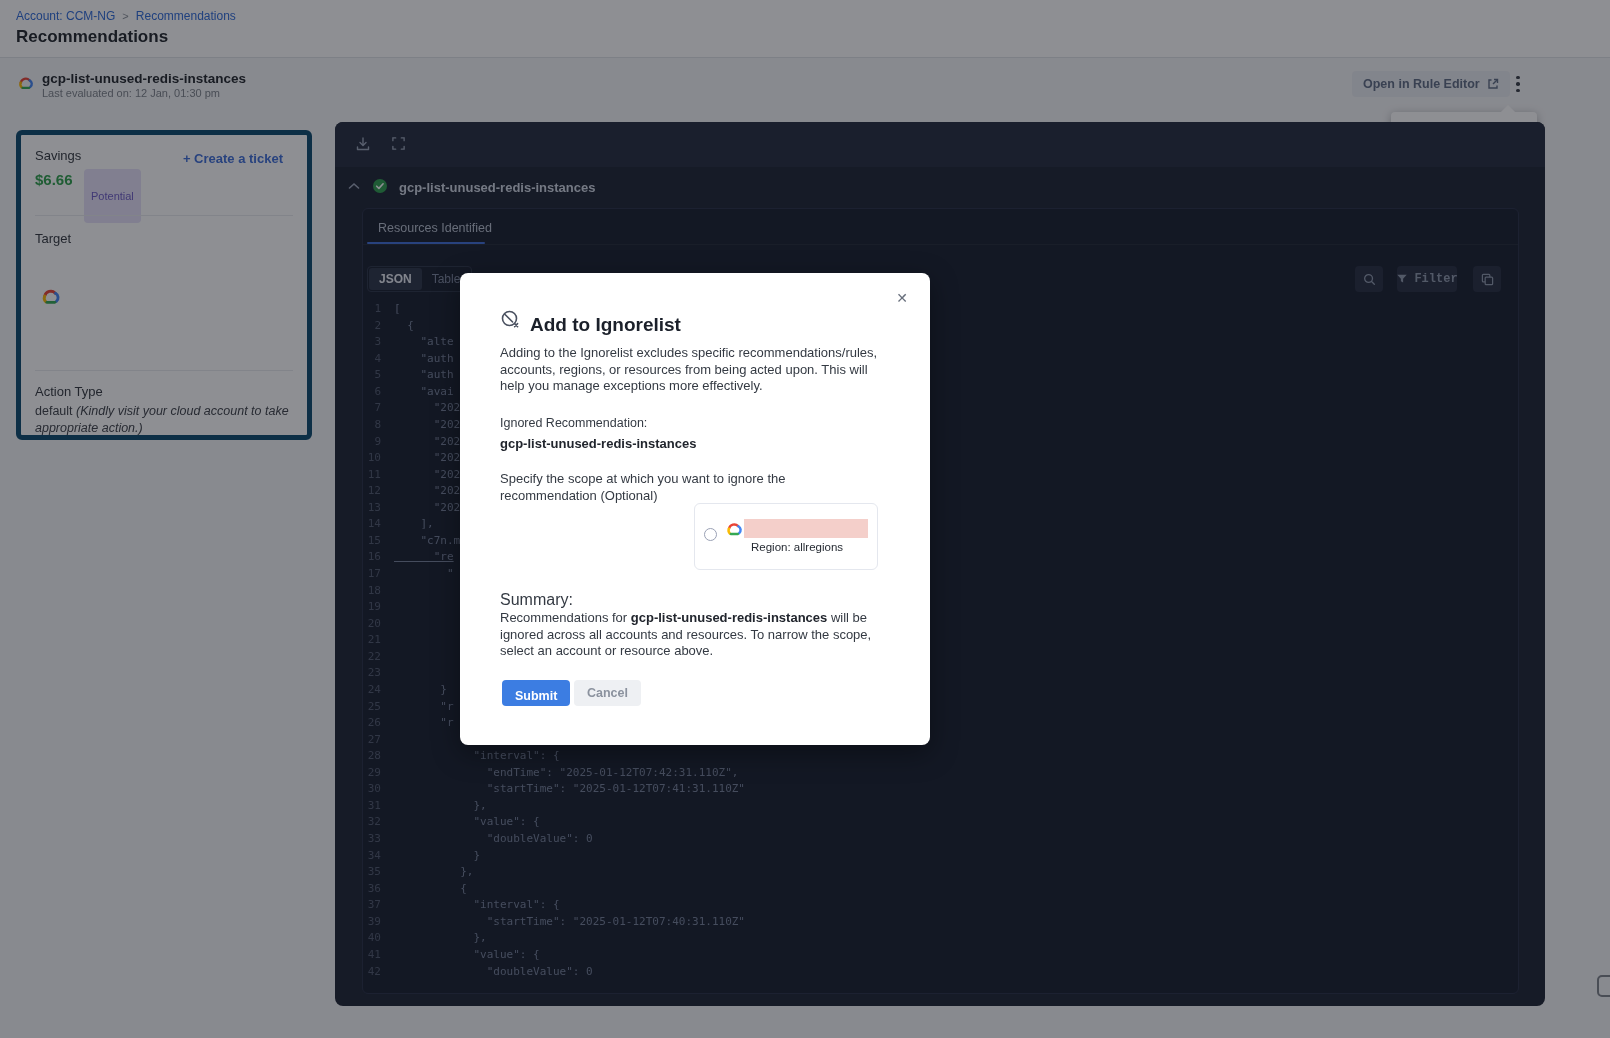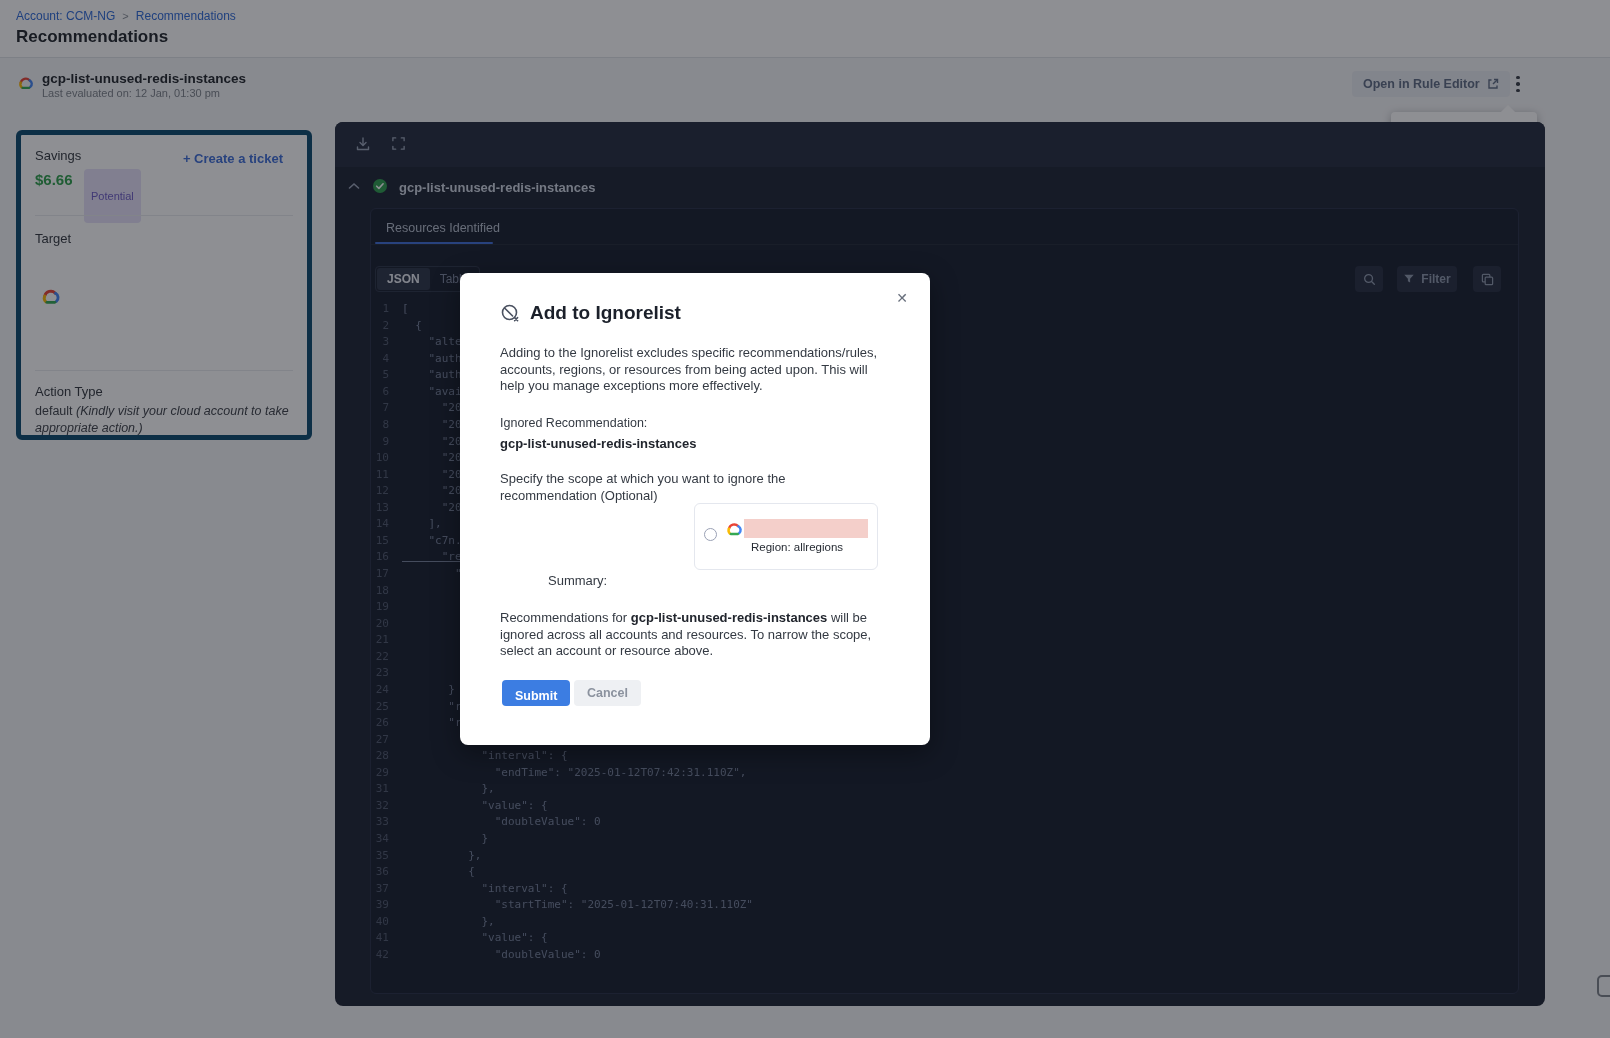--- a/index.html
+++ b/index.html
@@ -48,62 +48,62 @@
   .action-note { font-style:italic; }
 
   
   .dark-panel { position:absolute; left:335px; top:122px; width:1210px; height:884px; background:#1d2433; border-radius:8px; }
   .panel-toolbar { position:absolute; left:0; top:0; right:0; height:45px; background:#252d3f; border-radius:8px 8px 0 0; }
   .tool-ic { position:absolute; top:14px; cursor:pointer; }
   .collapse-chevron { position:absolute; left:13px; top:60px; cursor:pointer; }
   .check-ic { position:absolute; left:37px; top:56px; }
   .panel-name { position:absolute; left:64px; top:58px; font-size:13px; font-weight:600; color:#cfd6e2; }
 
-  .inner-panel { position:absolute; left:27px; top:86px; right:26px; bottom:12px; background:#181f2e; border:1px solid #283047; border-radius:6px; overflow:hidden;margin-left:8px; }
+  .inner-panel { position:absolute; left:27px; top:86px; right:26px; bottom:12px; background:#181f2e; border:1px solid #283047; border-radius:6px; overflow:hidden; }
   .ri-tab { position:absolute; left:7px; top:0; padding:12px 8px 8px 8px; font-size:12.5px; color:#b6bfce; cursor:pointer; }
   .ri-underline { position:absolute; left:4px; top:33px; width:118px; height:2px; background:#3f6fd8; border-radius:1px; }
   .tab-hairline { position:absolute; left:0; right:0; top:35px; height:1px; background:rgba(255,255,255,.05); }
 
   .seg { position:absolute; left:4px; top:57px; display:flex; border:1px solid #2d3549; border-radius:4px; padding:1px; }
   .seg-btn { font-size:12px; padding:4px 10px; border-radius:3px; color:#7e88a0; cursor:pointer; font-family:inherit; background:transparent; border:none; }
   .seg-btn.active { background:#2d3549; color:#e8ecf3; font-weight:600; }
 
-  .icon-btn { position:absolute; top:57px; height:26px; background:#262e41; border:none; border-radius:4px; cursor:pointer; display:flex; align-items:center; justify-content:center; gap:6px; color:#8f99ad; font-size:12px; font-weight:600; font-family:Liberation Sans, sans-serif; }
+  .icon-btn { position:absolute; top:57px; height:26px; background:#262e41; border:none; border-radius:4px; cursor:pointer; display:flex; align-items:center; justify-content:center; gap:6px; color:#8f99ad; font-size:12px; font-weight:600; font-family:Liberation Mono, monospace; }
   .btn-search { right:135px; width:28px; }
   .btn-filter { right:61px; width:60px; }
   .btn-copy  { right:17px; width:28px; }
 
   .code-area { position:absolute; left:0; right:0; top:92px; bottom:0; overflow:hidden;
     font-family:"DejaVu Sans Mono", monospace; font-size:11px; line-height:16.57px; }
   .code-line { display:flex; }
   .ln { flex:0 0 31px; text-align:right; padding-right:13px; color:#50596e; }
   .lt { white-space:pre; color:#75819a; }
   .lt.u { text-decoration:underline; }
 
   
   .overlay { position:absolute; inset:0; background:rgba(14,18,25,.47); z-index:10; }
 
   
   .modal { position:absolute; left:460px; top:273px; width:470px; height:472px; background:#fff; border-radius:8px;
     box-shadow:0 8px 28px rgba(0,0,0,.38); z-index:20; }
   .modal-head { position:absolute; left:40px; top:29px; display:flex; align-items:center; gap:9px; }
-  .modal-title { font-size:19px; font-weight:700; color:#1b202a; }
+  .modal-title { font-size:19px; font-weight:700; color:#1b202a;margin-top:12px; }
   .modal-close { position:absolute; right:18px; top:14px; font-size:14px; color:#686f7c; cursor:pointer; padding:4px; line-height:1; }
   .modal-desc { position:absolute; left:40px; top:72px; width:382px; font-size:13px; line-height:16.5px; color:#343a43; font-weight:500; }
   .ignored-label { position:absolute; left:40px; top:143px; font-size:12.5px; color:#343a43; font-weight:500; }
   .ignored-value { position:absolute; left:40px; top:163px; font-size:13px; font-weight:700; color:#21252d; }
   .scope-label { position:absolute; left:40px; top:198px; width:382px; font-size:13px; line-height:16.5px; color:#343a43; font-weight:500; }
   .opt-card { position:absolute; top:230px; height:67px; border:1px solid #e4e7ee; border-radius:6px; background:#fff; cursor:pointer; }
   .opt-card.c1 { left:42px; width:185px; }
   .opt-card.c2 { left:234px; width:184px; }
   .radio { position:absolute; left:9px; top:24px; width:13px; height:13px; border:1.5px solid #9aa1b5; border-radius:50%; background:#fff; cursor:pointer; }
   .opt-ic { position:absolute; left:29px; top:17px; }
   .redacted { position:absolute; left:49px; top:15px; width:124px; height:19px; }
   .opt-caption { position:absolute; top:37px; font-size:11.5px; color:#262b33; }
-  .summary-label { position:absolute; left:40px; top:300px; font-size:13px; color:#343a43; font-weight:500;margin-left:48px; }
+  .summary-label { position:absolute; left:40px; top:318px; font-size:16px; color:#343a43; font-weight:500; }
   .summary-text { position:absolute; left:40px; top:337px; width:382px; font-size:13px; line-height:16.5px; color:#343a43; font-weight:500; }
   .summary-bold { font-weight:700; color:#21252d; }
   .btn-submit { position:absolute; left:42px; top:407px; height:26px; padding:9px 13px; background:#3c7de2; color:#fff; border:none; border-radius:4px; font-size:12.5px; font-weight:700; cursor:pointer; font-family:inherit; }
   .btn-cancel { position:absolute; left:114px; top:407px; height:26px; padding:0 13px; background:#eef0f3; color:#8b929e; border:none; border-radius:4px; font-size:12.5px; font-weight:700; cursor:pointer; font-family:inherit; }
 
   
   .edge-glyph { position:absolute; left:1597px; top:975px; width:22px; height:22px; border:2px solid #7d828a; border-radius:5px; background:transparent; }
 </style>
 </head>
 <body>
@@ -355,20 +355,24 @@
             </div>
             <div class="code-line">
               <span class="ln">28</span>
               <span class="lt">            "interval": {</span>
             </div>
             <div class="code-line">
               <span class="ln">29</span>
               <span class="lt">              "endTime": "2025-01-12T07:42:31.110Z",</span>
             </div>
             <div class="code-line">
+              <span class="ln">30</span>
+              <span class="lt">              "startTime": "2025-01-12T07:41:31.110Z"</span>
+            </div>
+            <div class="code-line">
               <span class="ln">31</span>
               <span class="lt">            },</span>
             </div>
             <div class="code-line">
               <span class="ln">32</span>
               <span class="lt">            "value": {</span>
             </div>
             <div class="code-line">
               <span class="ln">33</span>
               <span class="lt">              "doubleValue": 0</span>

